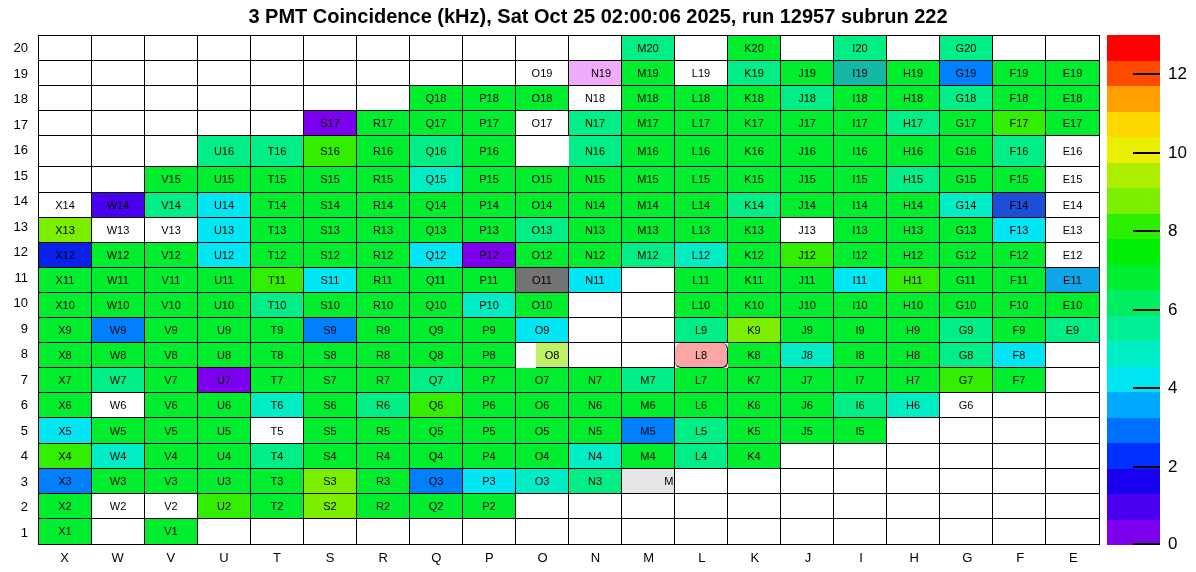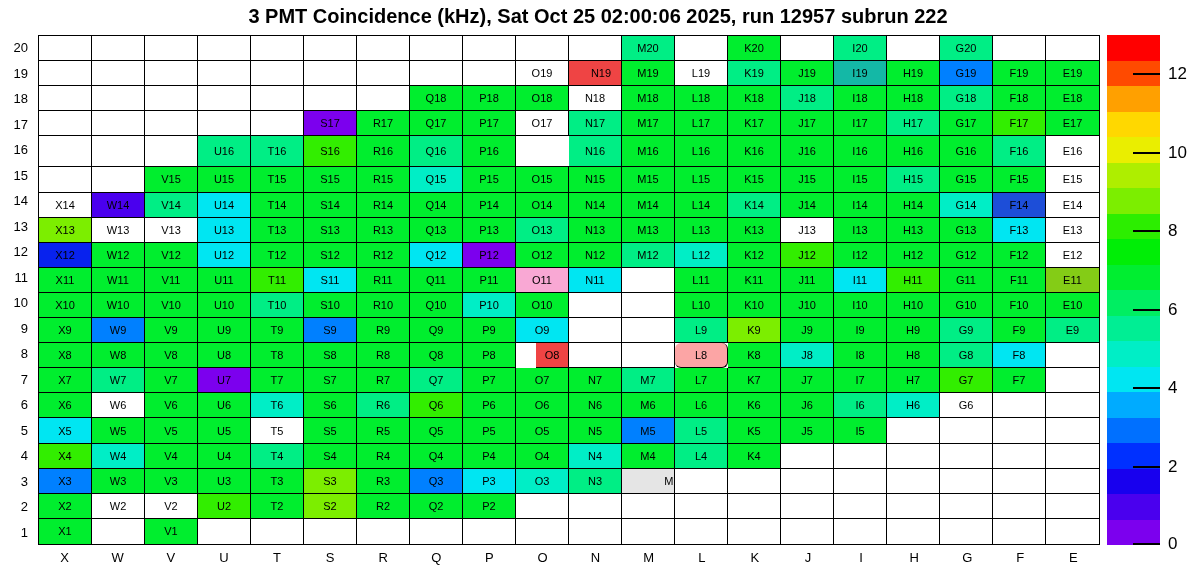--- a/index.html
+++ b/index.html
@@ -106,21 +106,21 @@
     <div class="cell"></div>
     <div class="cell"></div>
     <div class="cell"></div>
     <div class="cell"></div>
     <div class="cell"></div>
     <div class="cell"></div>
     <div class="cell"></div>
     <div class="cell"></div>
     <div class="cell"></div>
     <div class="cell" style="background: rgb(255, 255, 255);">O19</div>
-    <div class="cell" style="background: #ef4444; padding-left: 12px;">N19</div>
+    <div class="cell" style="background: #f0abfc; padding-left: 12px;">N19</div>
     <div class="cell" style="background: rgb(0, 238, 46);">M19</div>
     <div class="cell" style="background: rgb(255, 255, 255);">L19</div>
     <div class="cell" style="background: rgb(0, 238, 133);">K19</div>
     <div class="cell" style="background: rgb(0, 238, 46);">J19</div>
     <div class="cell" style="background: #14b8a6;">I19</div>
     <div class="cell" style="background: rgb(0, 238, 46);">H19</div>
     <div class="cell" style="background: rgb(0, 128, 255);">G19</div>
     <div class="cell" style="background: rgb(0, 238, 46);">F19</div>
     <div class="cell" style="background: rgb(0, 238, 46);">E19</div>
     <div class="cell"></div>
@@ -265,31 +265,31 @@
     <div class="cell" style="background: rgb(255, 255, 255);">E12</div>
     <div class="cell" style="background: rgb(0, 238, 46);">X11</div>
     <div class="cell" style="background: rgb(0, 238, 46);">W11</div>
     <div class="cell" style="background: rgb(0, 238, 46);">V11</div>
     <div class="cell" style="background: rgb(0, 238, 46);">U11</div>
     <div class="cell" style="background: rgb(50, 238, 0);">T11</div>
     <div class="cell" style="background: rgb(0, 230, 242);">S11</div>
     <div class="cell" style="background: rgb(0, 238, 46);">R11</div>
     <div class="cell" style="background: rgb(0, 238, 46);">Q11</div>
     <div class="cell" style="background: rgb(0, 238, 46);">P11</div>
-    <div class="cell" style="background: #f9a8d4;">O11</div>
+    <div class="cell" style="background: #737373;">O11</div>
     <div class="cell" style="background: rgb(0, 230, 242);">N11</div>
     <div class="cell"></div>
     <div class="cell" style="background: rgb(0, 238, 46);">L11</div>
     <div class="cell" style="background: rgb(0, 238, 46);">K11</div>
     <div class="cell" style="background: rgb(0, 238, 46);">J11</div>
     <div class="cell" style="background: rgb(0, 230, 242);">I11</div>
     <div class="cell" style="background: rgb(50, 238, 0);">H11</div>
     <div class="cell" style="background: rgb(0, 238, 46);">G11</div>
     <div class="cell" style="background: rgb(0, 238, 46);">F11</div>
-    <div class="cell" style="background: #84cc16;">E11</div>
+    <div class="cell" style="background: #0ea5e9;">E11</div>
     <div class="cell" style="background: rgb(0, 238, 46);">X10</div>
     <div class="cell" style="background: rgb(0, 238, 46);">W10</div>
     <div class="cell" style="background: rgb(0, 238, 46);">V10</div>
     <div class="cell" style="background: rgb(0, 238, 46);">U10</div>
     <div class="cell" style="background: rgb(0, 238, 133);">T10</div>
     <div class="cell" style="background: rgb(0, 238, 46);">S10</div>
     <div class="cell" style="background: rgb(0, 238, 46);">R10</div>
     <div class="cell" style="background: rgb(0, 238, 46);">Q10</div>
     <div class="cell" style="background: rgb(0, 238, 198);">P10</div>
     <div class="cell" style="background: rgb(0, 238, 46);">O10</div>
@@ -325,21 +325,21 @@
     <div class="cell" style="background: rgb(0, 238, 133);">E9</div>
     <div class="cell" style="background: rgb(0, 238, 46);">X8</div>
     <div class="cell" style="background: rgb(0, 238, 46);">W8</div>
     <div class="cell" style="background: rgb(0, 238, 46);">V8</div>
     <div class="cell" style="background: rgb(0, 238, 46);">U8</div>
     <div class="cell" style="background: rgb(0, 238, 46);">T8</div>
     <div class="cell" style="background: rgb(0, 238, 46);">S8</div>
     <div class="cell" style="background: rgb(0, 238, 46);">R8</div>
     <div class="cell" style="background: rgb(0, 238, 46);">Q8</div>
     <div class="cell" style="background: rgb(0, 238, 46);">P8</div>
-    <div class="cell" style="background: #ef4444; margin-left: 20px;">O8</div>
+    <div class="cell" style="background: #bef264; margin-left: 20px;">O8</div>
     <div class="cell"></div>
     <div class="cell"></div>
     <div class="cell" style="background: #fca5a5; border-radius: 6px;">L8</div>
     <div class="cell" style="background: rgb(0, 238, 46);">K8</div>
     <div class="cell" style="background: rgb(0, 238, 198);">J8</div>
     <div class="cell" style="background: rgb(0, 238, 46);">I8</div>
     <div class="cell" style="background: rgb(0, 238, 46);">H8</div>
     <div class="cell" style="background: rgb(0, 238, 133);">G8</div>
     <div class="cell" style="background: rgb(0, 230, 242);">F8</div>
     <div class="cell"></div>

